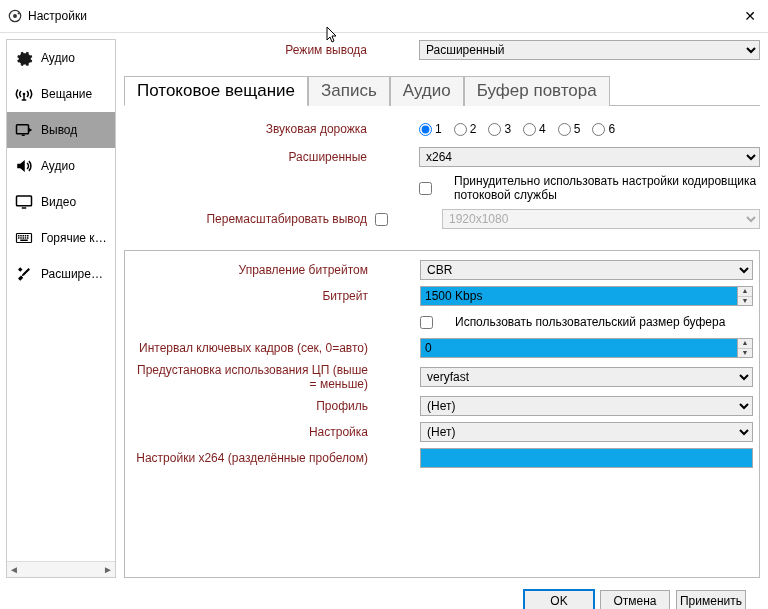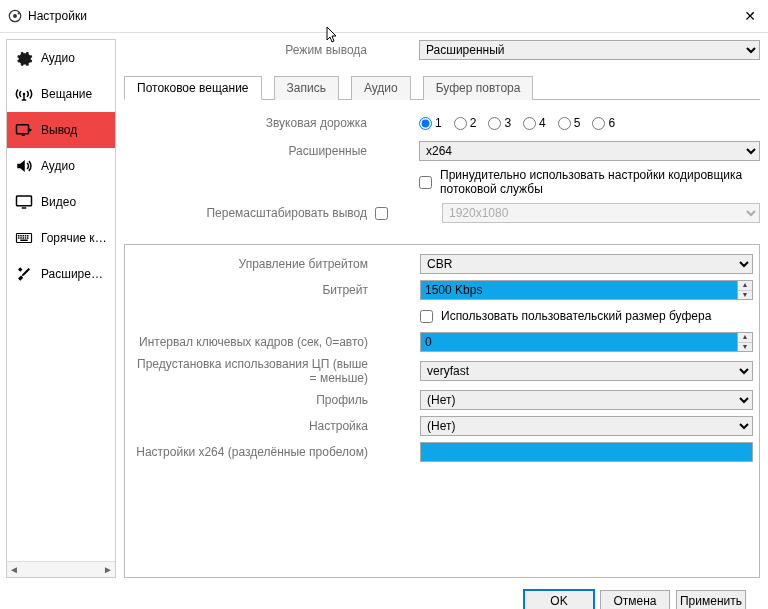--- a/index.html
+++ b/index.html
@@ -40,21 +40,21 @@
   .sidebar-items { flex: 1; overflow: hidden; }
   .sidebar-item {
     display: flex;
     align-items: center;
     padding: 8px 6px;
     gap: 6px;
     cursor: pointer;
     white-space: nowrap;
     overflow: hidden;
   }
-  .sidebar-item.active { background: #ef4444; }
+  .sidebar-item.active { background: #a3a3a3; }
   .sidebar-item .icon { width: 22px; height: 20px; display:inline-flex;align-items:center;justify-content:center; flex-shrink:0;}
   .sidebar-item .label { font-size: 12px; overflow: hidden; text-overflow: ellipsis; }
   .sidebar-scroll {
     height: 16px;
     border-top: 1px solid #ddd;
     display: flex;
     align-items: center;
     justify-content: space-between;
     padding: 0 2px;
     color: #666;
@@ -71,21 +71,21 @@
   .row {
     display: flex;
     align-items: center;
     gap: 6px;
     min-height: 22px;
   }
   .row .label {
     width: 245px;
     text-align: right;
     font-size: 12px;
-    color: #737373;
+    color: #7f1d1d;
     padding-right: 2px;
     flex-shrink: 0;
   }
   .row .ctrl { flex: 1; padding-left: 44px; }
   select {
     width: 100%;
     height: 20px;
     font-size: 12px;
     border: 1px solid #aaa;
     background: #efefef;
@@ -125,40 +125,40 @@
   .spinbox .arrows div:first-child {border-bottom:1px solid #ccc;}
   .tabs {
     display: flex;
     border-bottom: 1px solid #bbb;
     margin-top: 8px;
   }
   .tab {
     padding: 4px 12px;
     border: 1px solid #bbb;
     border-bottom: none;
-    margin-right: 12px;
+    margin-right: 0px;
     background: #f5f5f5;
     cursor: pointer;
-    font-size: 12px;
+    font-size: 17px;
     position: relative;
     top: 1px;
     color:#555;
   }
   .tab.active {
     background: #fff;
     color: #000;
     border-bottom: 1px solid #fff;
   }
   .radio-group {
     display: flex;
     gap: 12px;
     align-items: center;
   }
   .radio-group label { display: flex; align-items: center; gap: 3px; font-size:12px;}
-  .checkbox-row { display:flex; align-items:center; gap:8px; }
+  .checkbox-row { display:flex; align-items:center; gap:22px; }
   .checkbox-row .lbl { font-size:12px; }
   .panel {
     border: 1px solid #bbb;
     padding: 8px 6px 6px 6px;
     display: flex;
     flex-direction: column;
     gap: 4px;
     margin-top: 14px;
     flex: 1;
   }

